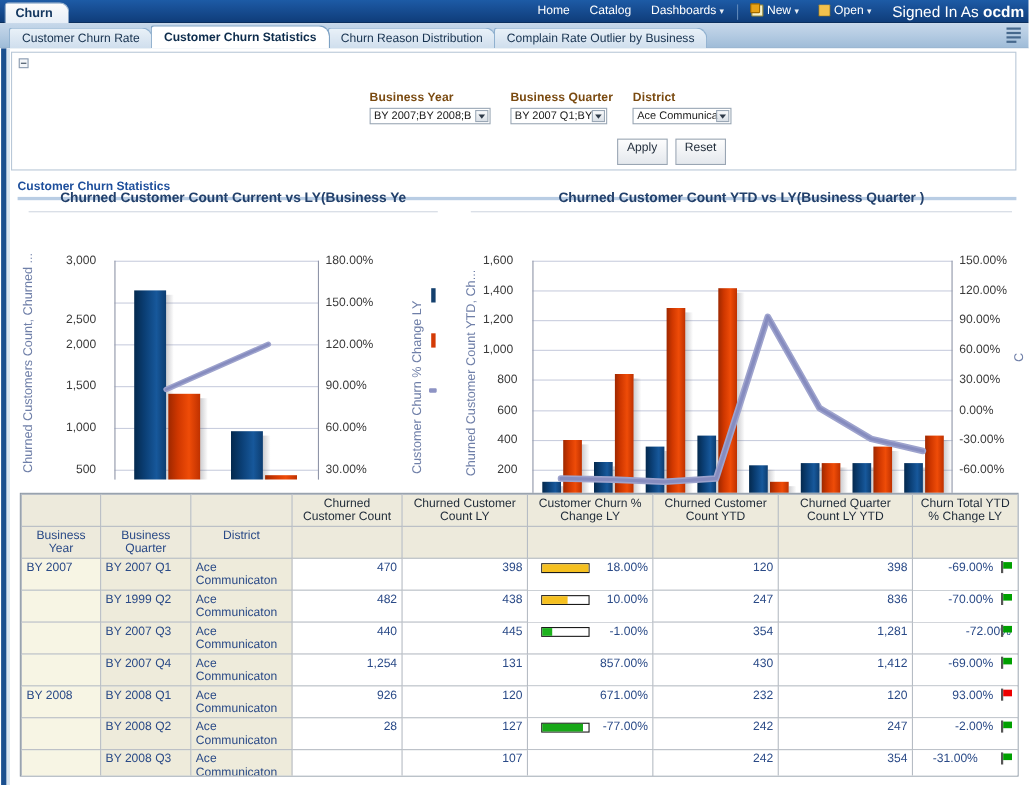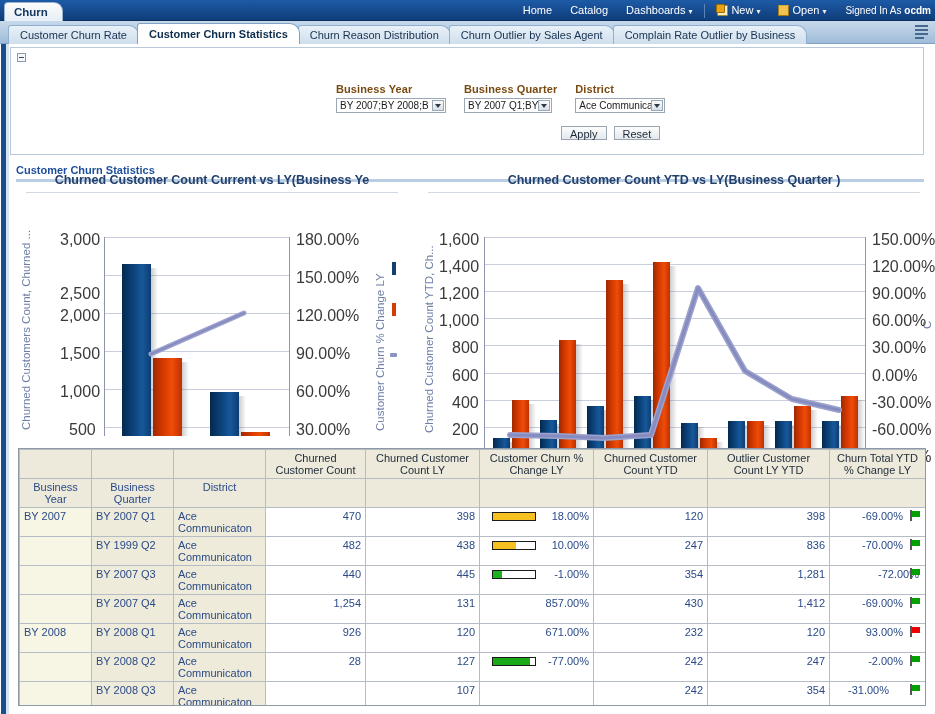--- a/index.html
+++ b/index.html
@@ -31,21 +31,21 @@
   .topnav a {
     color:#ffffff; text-decoration:none; font-size:11px;
     padding:0 9px; line-height:21px; white-space:nowrap;
   }
   .topnav .sep { width:1px; height:14px; background:#5d86b8; margin:0 3px; }
   .caret { font-size:8px; margin-left:3px; opacity:.9; }
   .mini-ico { display:inline-block; width:11px; height:11px; vertical-align:-2px; margin-right:3px; border-radius:1px; }
   .ico-new { background:#f5f0c8; border:1px solid #9a8b3a; position:relative; }
   .ico-new:after{content:"";position:absolute;left:-2px;top:-2px;width:7px;height:7px;background:#e8a317;border:1px solid #a06a00;border-radius:1px;}
   .ico-open { background:#f2c14e; border:1px solid #a07a18; border-top-color:#d8a93a; }
-  .signed { color:#ffffff; padding-left:10px; font-size:10px; line-height:21px; }
+  .signed { color:#ffffff; padding-left:10px; font-size:14px; line-height:21px; }
   .signed b { color:#ffffff; }
 
   
   .tabstrip {
     position:absolute; left:0; top:21px; width:935px; height:23px;
     background: linear-gradient(to bottom,#c7d8ea 0%,#b4cbe2 50%,#9fbcd8 100%);
     border-bottom:1px solid #7ea2c4;
   }
   .tabs { position:absolute; left:8px; top:2px; display:flex; align-items:flex-end; height:21px; }
   .tab {
@@ -97,21 +97,21 @@
   .fselect .arw {
     position:absolute; right:1px; top:1px; width:12px; height:11px;
     background: linear-gradient(to bottom,#fafbfc,#d9dfe6);
     border:1px solid #9aa7b5; display:flex; align-items:center; justify-content:center;
   }
   .fselect .arw:after{content:"";border-left:3px solid transparent;border-right:3px solid transparent;border-top:4px solid #2e3a48;}
   .w1 { width:110px; } .w2 { width:88px; } .w3 { width:90px; }
 
   .fbtns { position:absolute; left:550px; top:78px; display:flex; gap:7px; }
   .btn {
-    min-width:45px; height:14px; line-height:15px; text-align:center;
+    min-width:45px; height:24px; line-height:15px; text-align:center;
     background: linear-gradient(to bottom,#fdfdfd,#e4e8ed);
     border:1px solid #99a5b3; font-size:11px; color:#1e2a38; cursor:pointer;
     padding:0 8px;
   }
 
   
   .sectitle {
     position:absolute; left:6px; top:120px; font-size:11px; font-weight:bold;
     color:#1e4f9c;
   }
@@ -128,21 +128,21 @@
   }
   .chart-rule { height:1px; background:#d2d8e2; margin:5px 14px 0 14px; }
   .plotwrap { position:relative; }
 
   
   .ytitle {
     position:absolute; writing-mode:vertical-rl; transform:rotate(180deg);
     font-size:11.5px; color:#6f7fa8; white-space:nowrap;
   }
 
-  .tick { position:absolute; font-size:16px; color:#3a3a3a; white-space:nowrap; }
+  .tick { position:absolute; font-size:11px; color:#3a3a3a; white-space:nowrap; }
   .tick.r { color:#3a3a3a; }
   .gridline { position:absolute; height:1px; background:#c9cede; }
   .axisline { position:absolute; background:#8f95a8; }
 
   .bar { position:absolute; bottom:0; }
   .bar.blue  { background: linear-gradient(to right,#04294e 0%,#0b4077 35%,#17589b 70%,#0d3d70 100%); }
   .bar.red   { background: linear-gradient(to right,#9e2800 0%,#cf3700 30%,#ef4c08 65%,#bf3100 100%); }
   .bar:after { content:""; position:absolute; right:-7px; top:4px; bottom:-4px; width:7px;
                background: linear-gradient(to right, rgba(90,90,100,.30), rgba(90,90,100,0)); }
 
@@ -197,21 +197,20 @@
     <a href="#"><span class="mini-ico ico-open"></span><span>Open</span><span class="caret">▾</span></a>
     <span class="signed"><span>Signed In As</span> <b>ocdm</b></span>
   </div>
 </div>
 
 <div class="tabstrip">
   <div class="tabs">
     <div class="tab">Customer Churn Rate</div>
     <div class="tab active">Customer Churn Statistics</div>
     <div class="tab">Churn Reason Distribution</div>
-    <div class="tab">Churn Outlier by Sales Agent</div>
     <div class="tab"><span>Complain Rate Outlier by Business</span></div>
   </div>
   <div class="tabstrip-right">
       <i></i>
       <i></i>
       <i></i>
       <i></i>
     </div>
 </div>
 
@@ -402,21 +401,21 @@
       </colgroup>
       <thead>
         <tr class="hdr-top">
           <th></th>
           <th></th>
           <th></th>
           <th>Churned Customer Count</th>
           <th>Churned Customer Count LY</th>
           <th colspan="1">Customer Churn % Change LY</th>
           <th>Churned Customer Count YTD</th>
-          <th>Outlier Customer Count LY YTD</th>
+          <th>Churned Quarter Count LY YTD</th>
           <th>Churn Total YTD % Change LY</th>
         </tr>
         <tr class="hdr-sub">
           <th>Business Year</th>
           <th>Business Quarter</th>
           <th>District</th>
           <th class="blank"></th>
           <th class="blank"></th>
           <th class="blank"></th>
           <th class="blank"></th>

